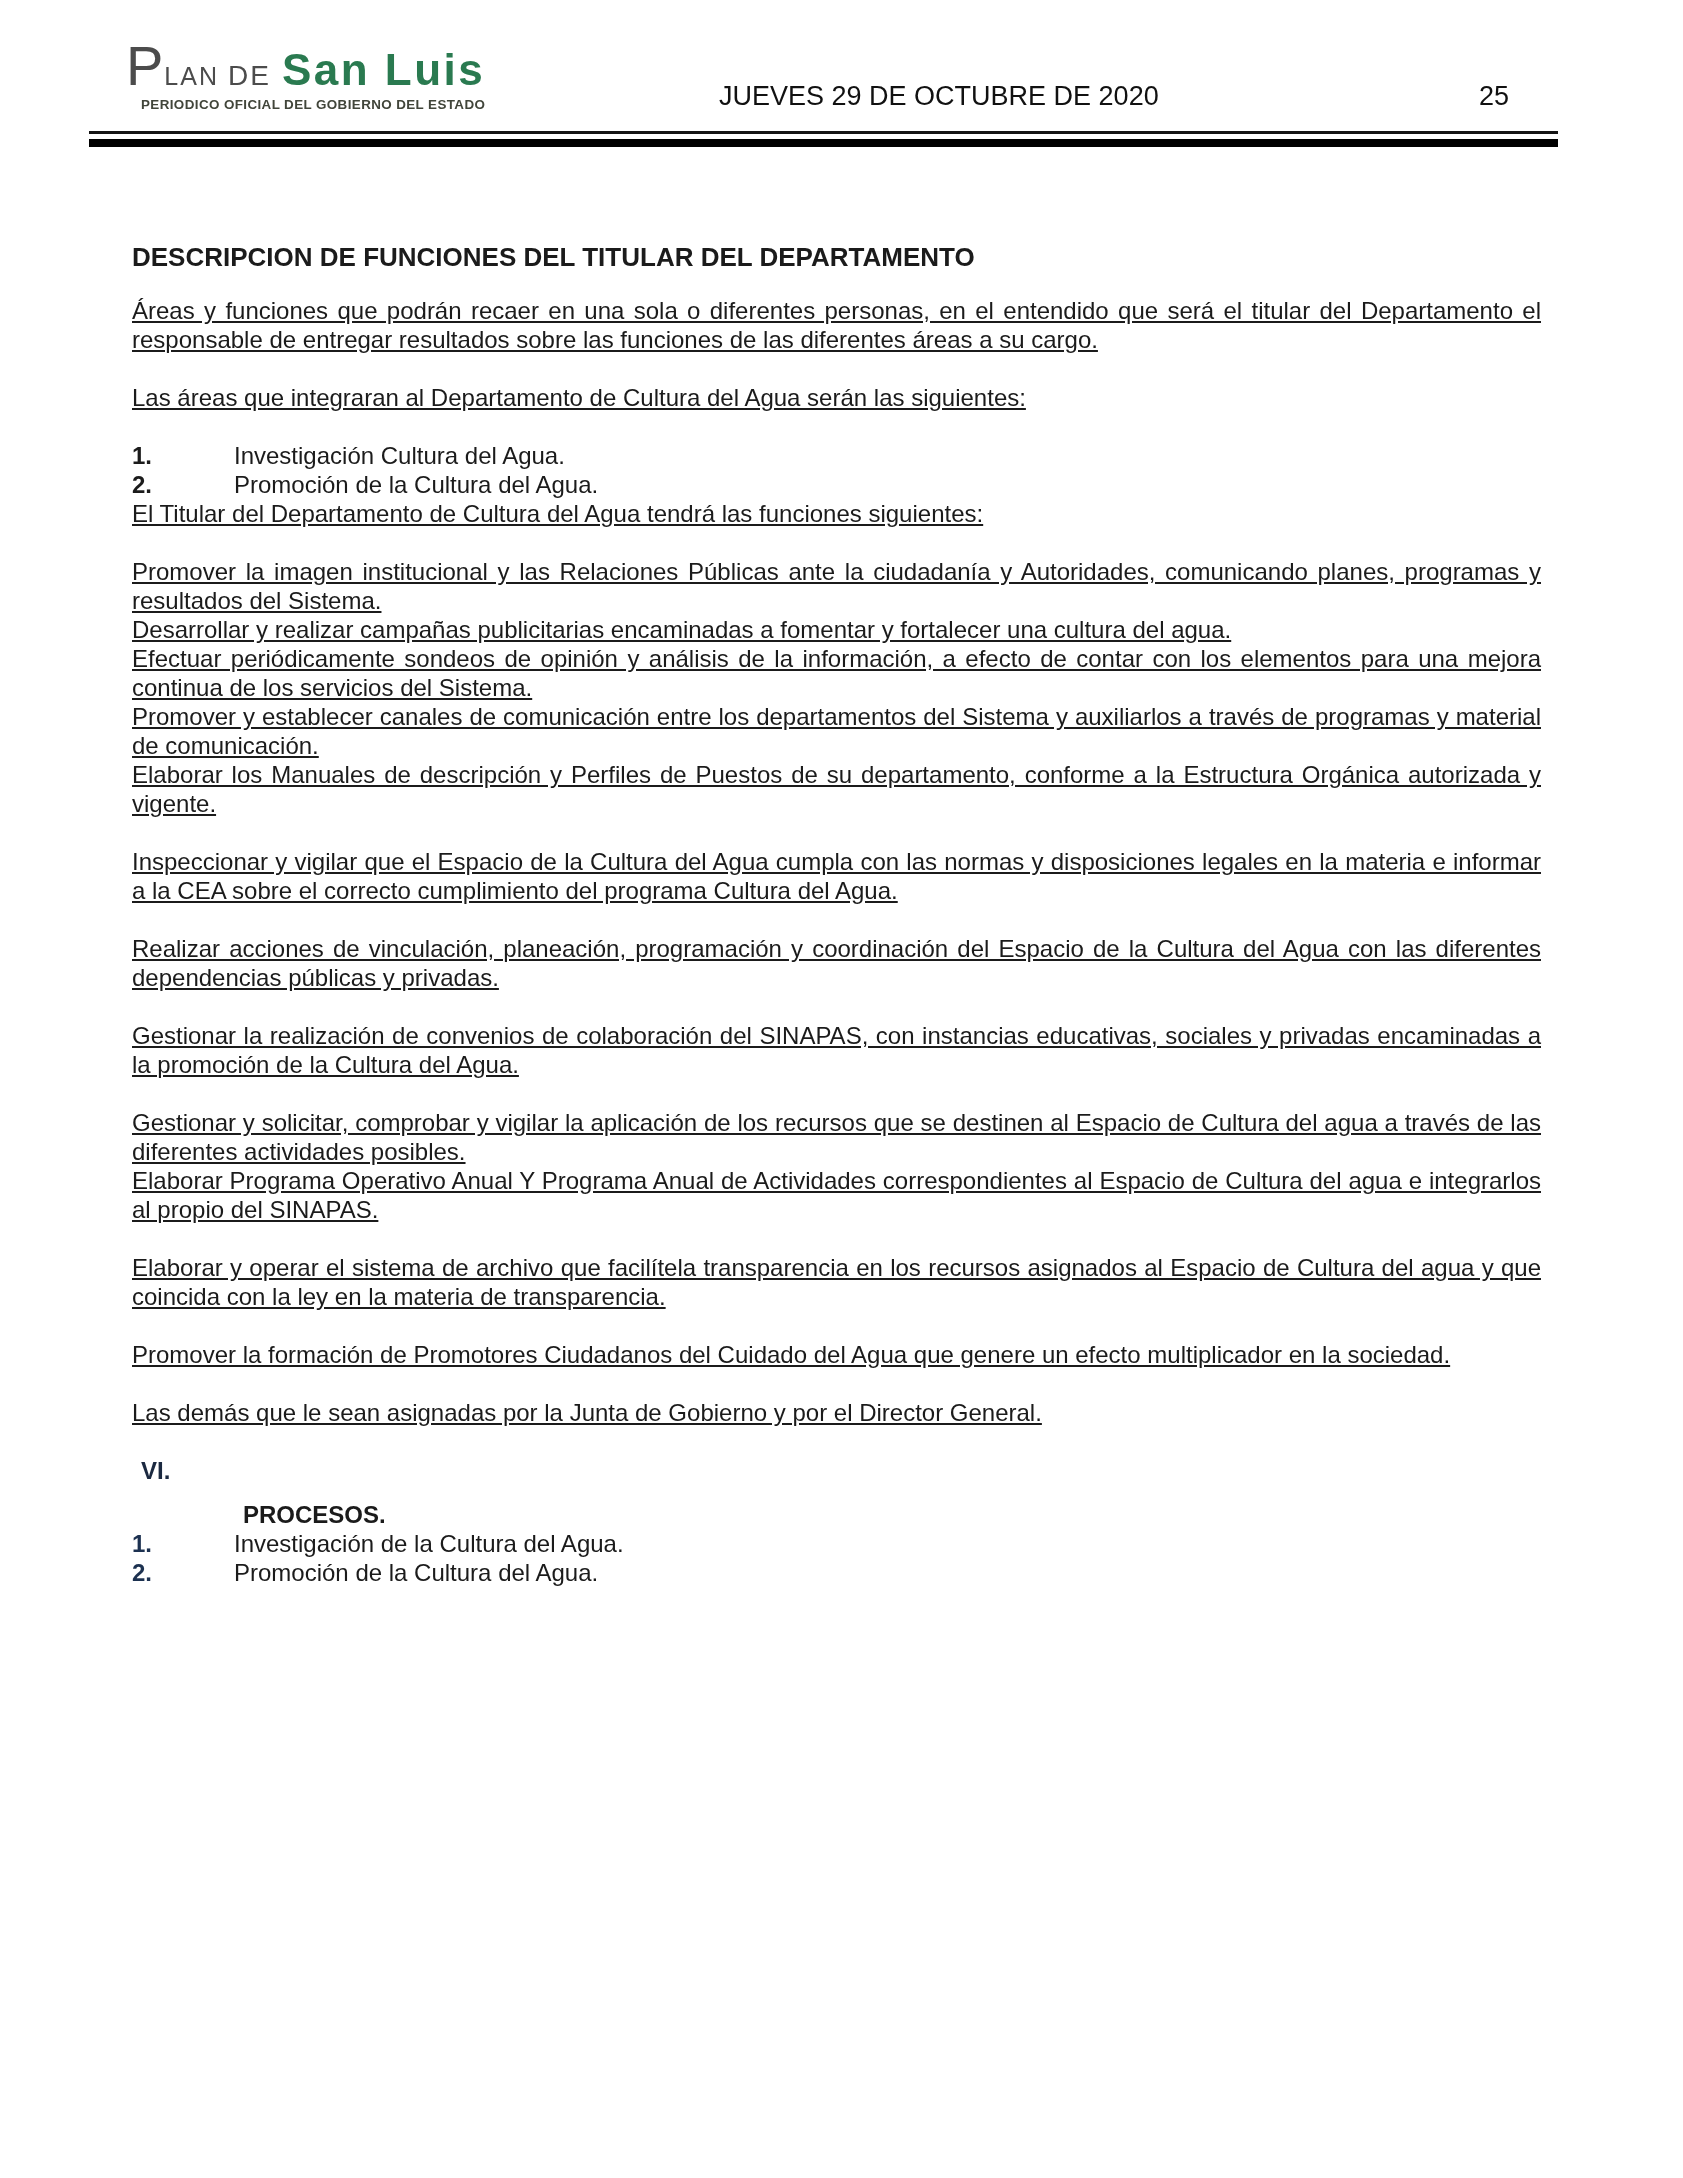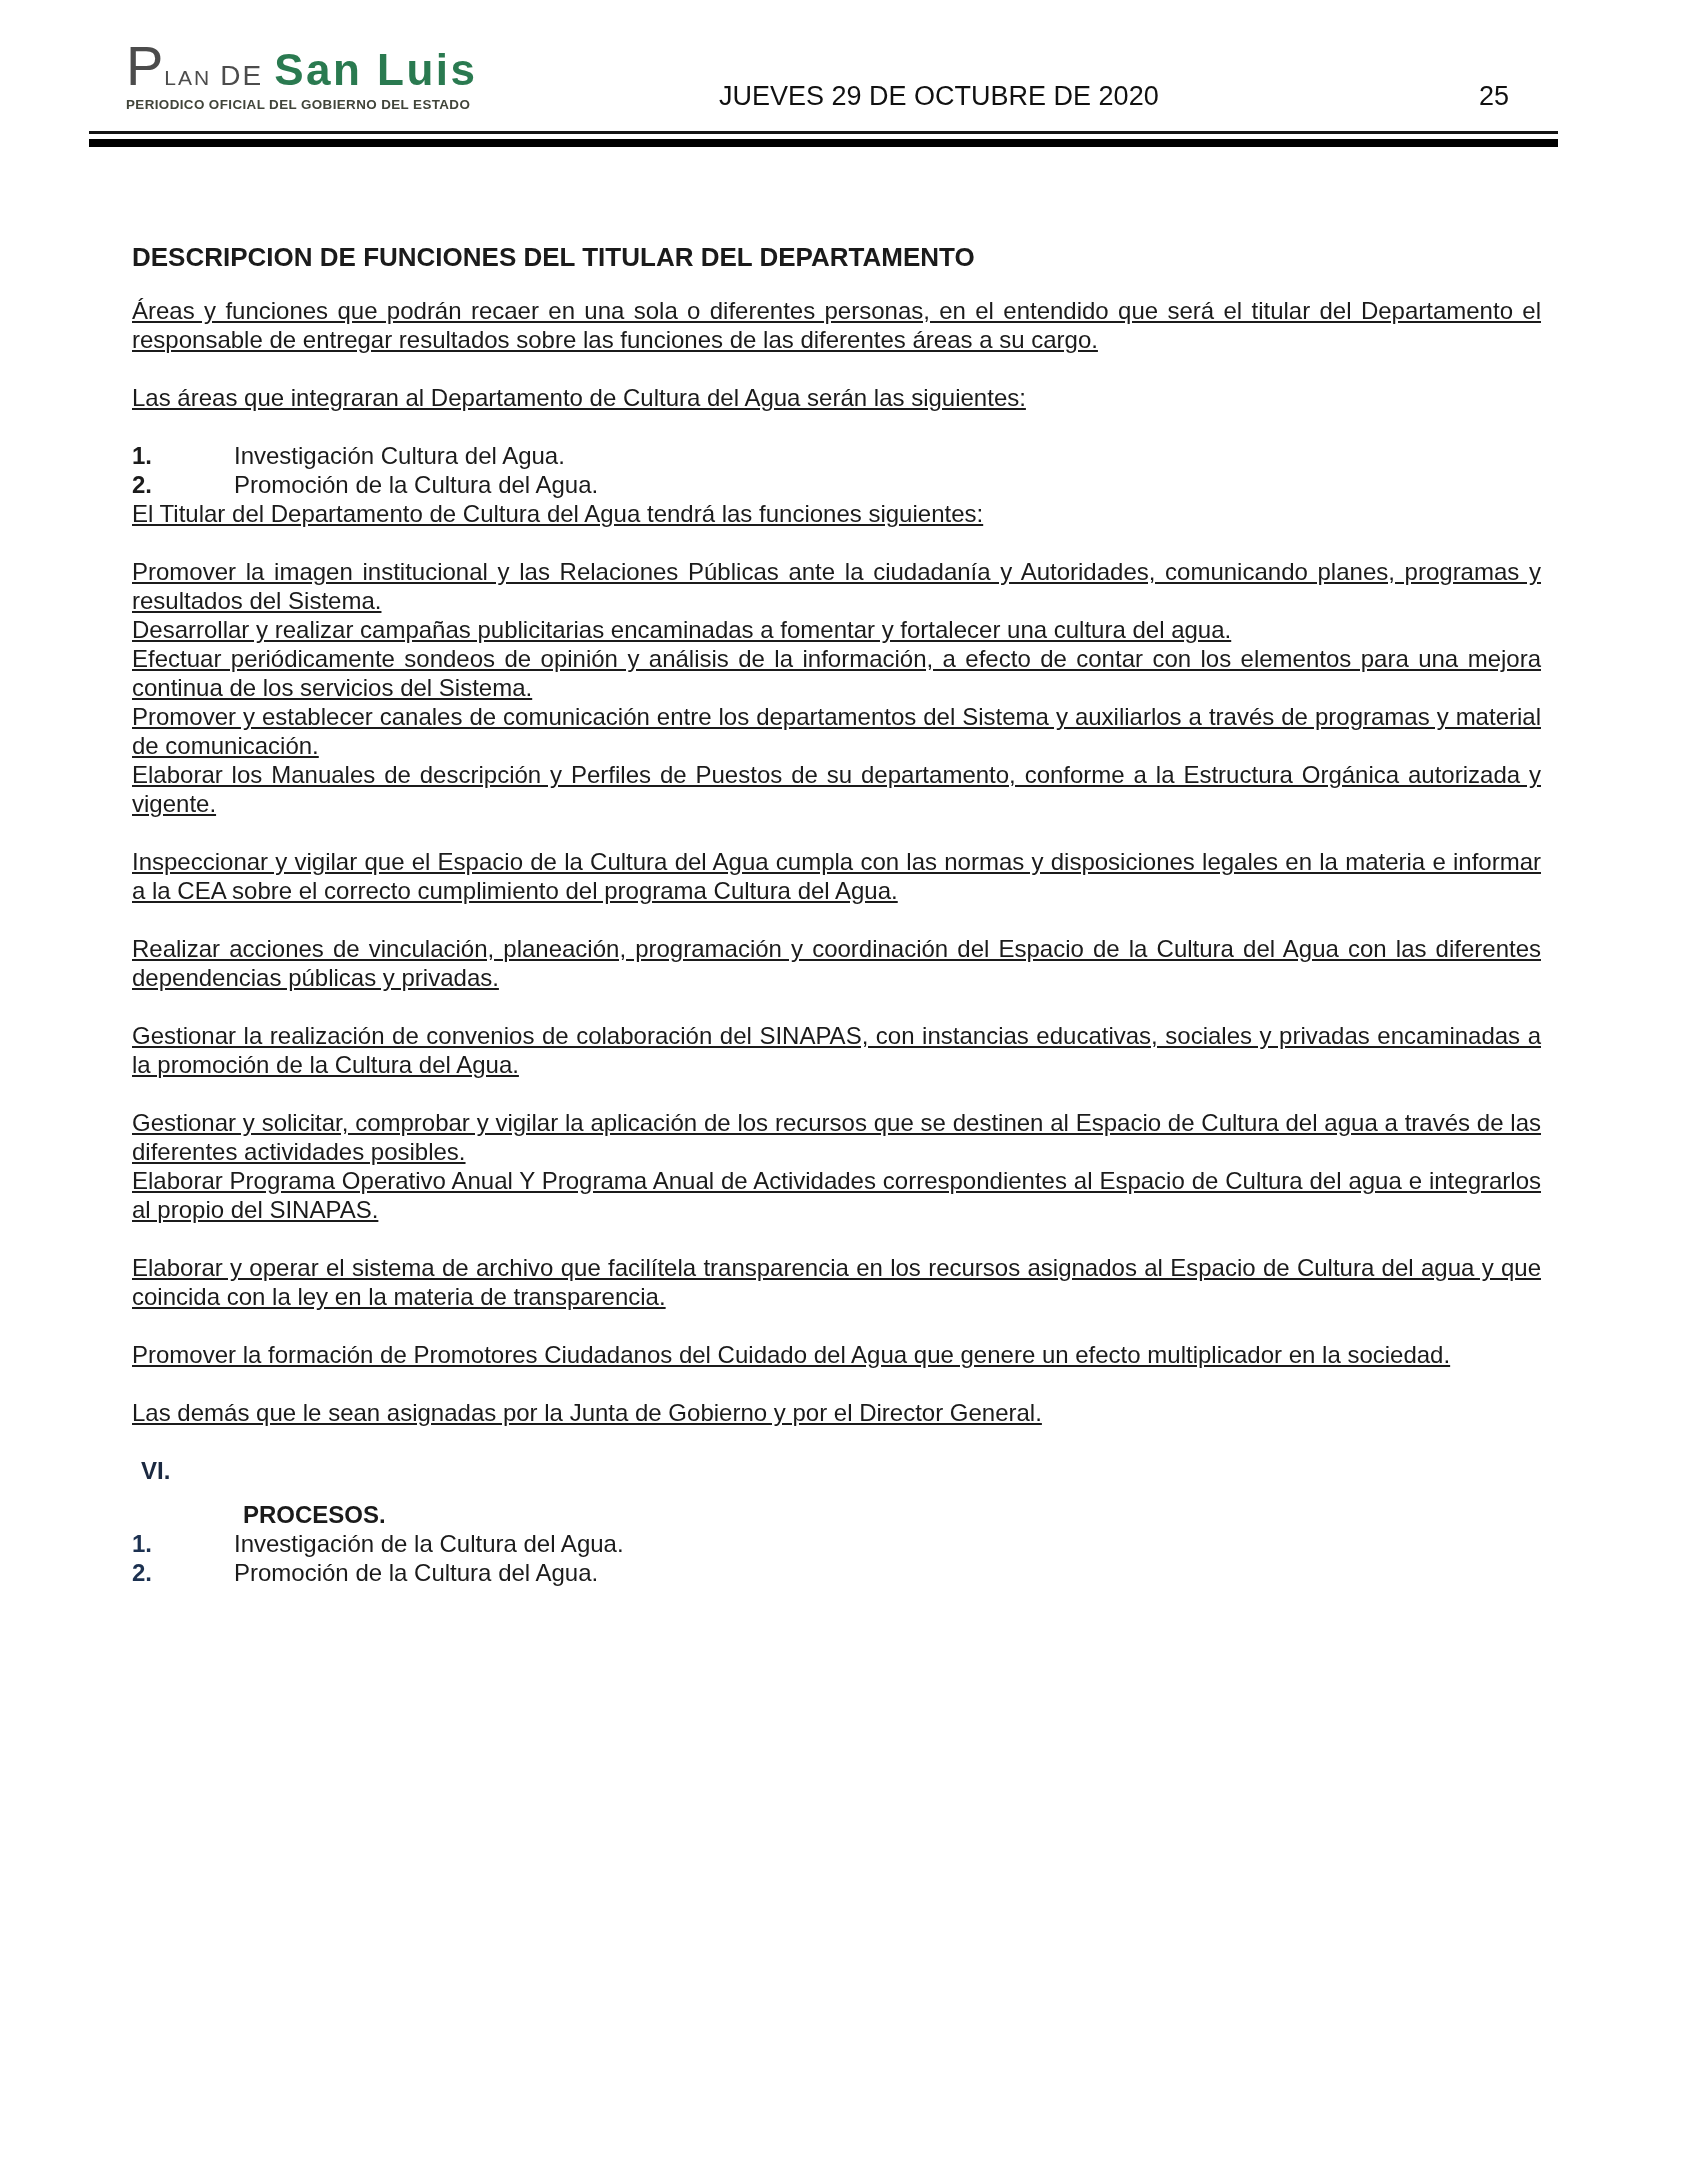--- a/index.html
+++ b/index.html
@@ -10,24 +10,24 @@
     background: #ffffff;
     font-family: "Liberation Sans", sans-serif;
     color: #1b1b1b;
     overflow: hidden;
   }
 
   
   .logo { position: absolute; left: 126px; top: 38px; }
   .logo-line1 { display: flex; align-items: baseline; white-space: nowrap; }
   .logo-p    { font-size: 56px; line-height: 1; font-weight: 400; color: #4c4c4c; }
-  .logo-lan  { font-size: 21px; letter-spacing: 2px; color: #4c4c4c; margin-left: 1px; }
+  .logo-lan  { font-size: 25px; letter-spacing: 2px; color: #4c4c4c; margin-left: 1px; }
   .logo-de   { font-size: 28px; letter-spacing: 2px; color: #4c4c4c; margin-left: 9px; }
   .logo-name { font-size: 44px; line-height: 1; font-weight: bold; letter-spacing: 2.5px; margin-left: 11px; }
-  .logo-sub  { font-size: 13.4px; font-weight: bold; letter-spacing: 0.4px; margin-top: 3px; }
+  .logo-sub  { font-size: 13.4px; font-weight: bold; letter-spacing: 0.4px; margin-top: 3px; text-align: right; }
 
   .header-date {
     position: absolute; left: 719px; top: 81px;
     font-size: 27px; color: #111111; white-space: nowrap;
   }
   .header-page {
     position: absolute; right: 174px; top: 81px;
     font-size: 27px; color: #111111;
   }
   .rule-thin  { position: absolute; left: 89px; top: 131px; width: 1469px; height: 3px; background: #141414; }

